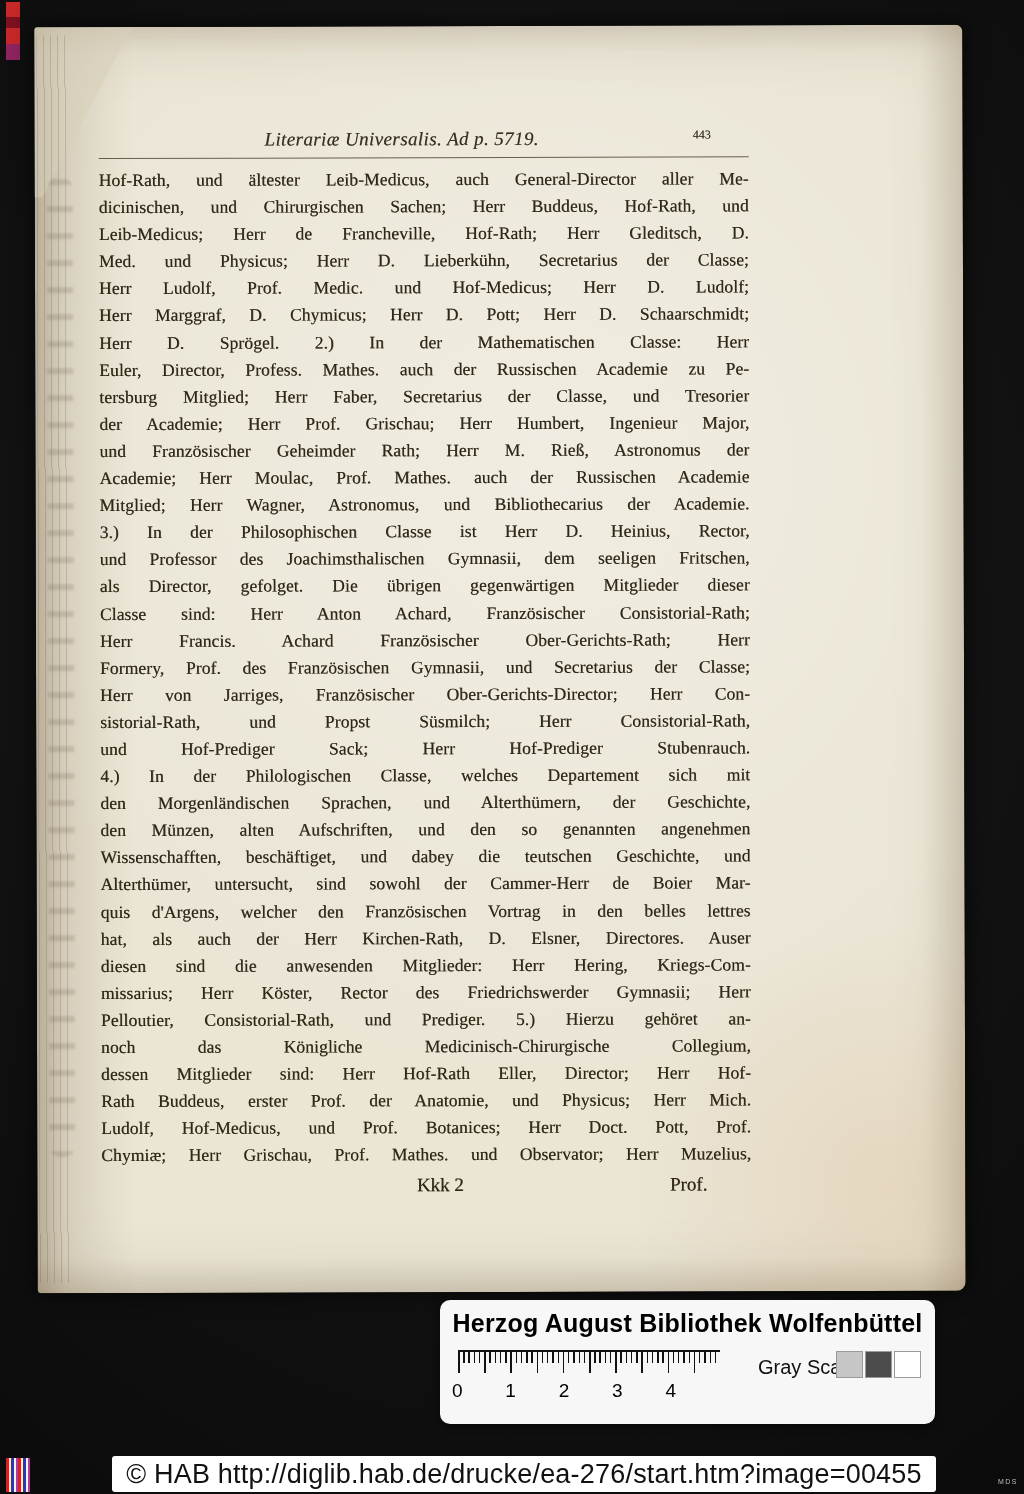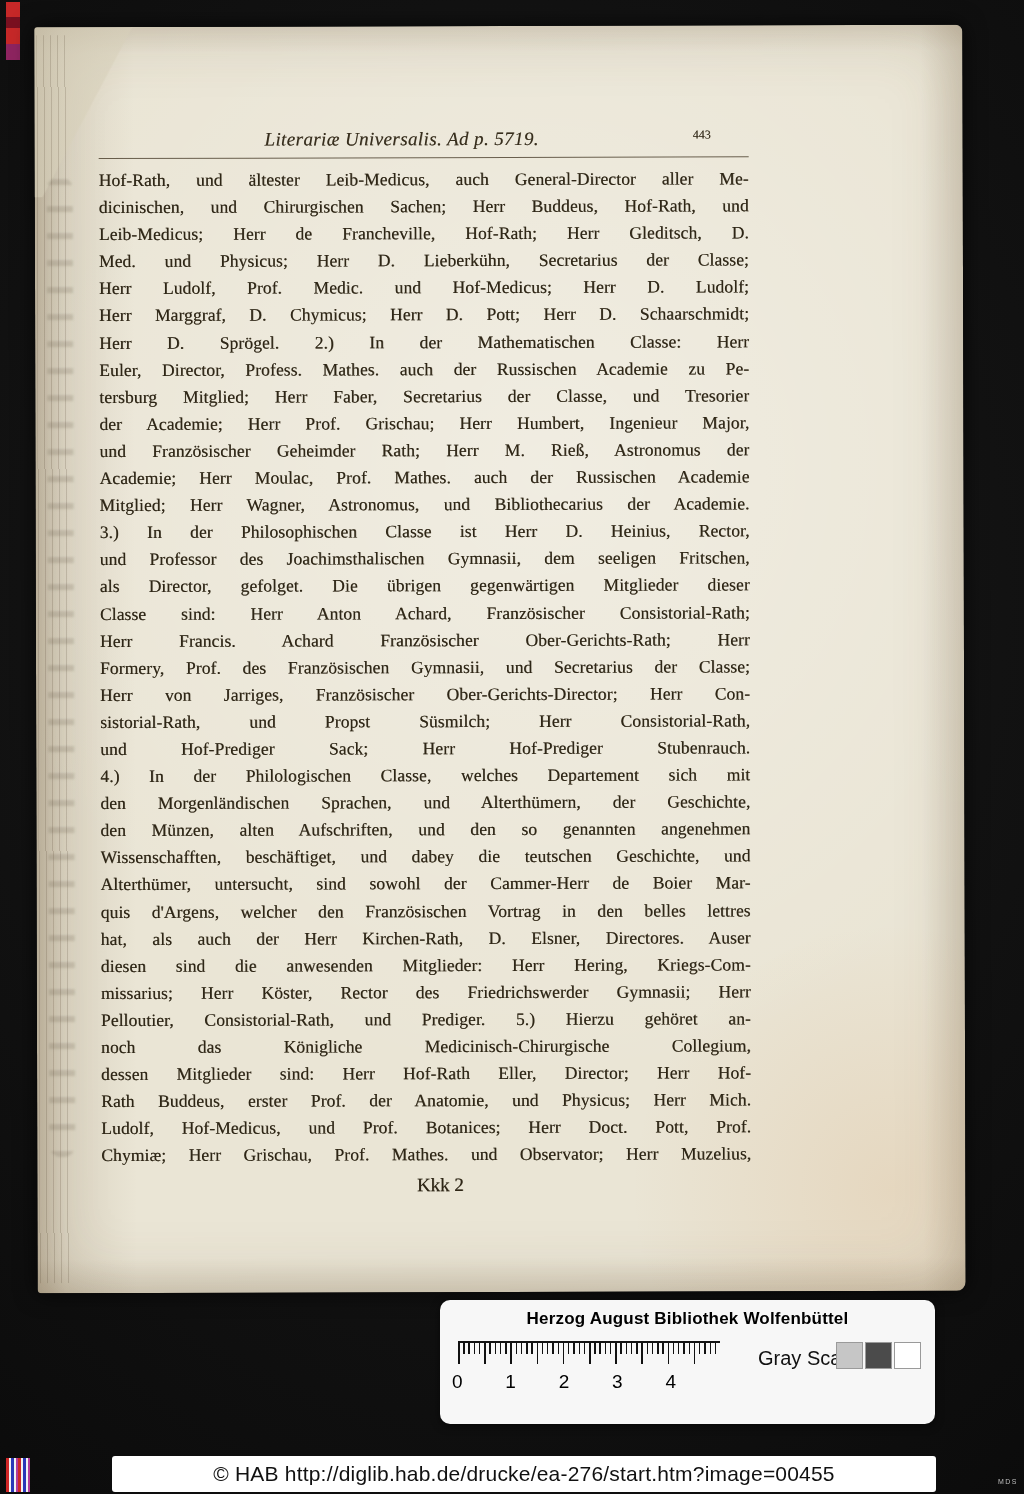--- a/index.html
+++ b/index.html
@@ -83,21 +83,21 @@
     font-size:7px; letter-spacing:1.5px; color:#bdbdbd;
   }
 
   
   .label-card {
     position:absolute; left:440px; top:1300px; width:495px; height:124px;
     background:#f7f7f7; border-radius:10px; box-shadow:0 2px 8px rgba(0,0,0,.55);
     font-family:"Liberation Sans", sans-serif; color:#000;
   }
   .library-name {
-    margin-top:9px; text-align:center; font-weight:bold; font-size:17px; letter-spacing:.2px;
+    margin-top:9px; text-align:center; font-weight:bold; font-size:25px; letter-spacing:.2px;
   }
   .scale-row { position:relative; margin:10px 18px 0 18px; height:62px; }
   .ruler {
     position:absolute; left:0; top:2px; width:262px; height:24px;
     border-top:2.5px solid #111;
   }
   .ruler .minor {
     position:absolute; top:0; left:0; width:100%; height:11px;
     background:repeating-linear-gradient(90deg, #111 0 1.4px, rgba(0,0,0,0) 1.4px 5.24px);
   }
@@ -114,21 +114,21 @@
   .patches { position:absolute; left:378px; top:3px; display:flex; gap:2px; }
   .patch { width:27px; height:27px; border:1px solid #9a9a9a; }
 
   
   .copyright-bar {
     position:absolute; left:112px; top:1456px; width:824px; height:36px;
     background:#fff; border-radius:3px;
     display:flex; align-items:center; justify-content:center;
   }
   .copyright-text {
-    font-family:"Liberation Sans", sans-serif; font-size:21px; color:#111; letter-spacing:.2px;
+    font-family:"Liberation Sans", sans-serif; font-size:27px; color:#111; letter-spacing:.2px;
   }
 </style>
 </head>
 <body>
 
 <div class="screen">
 
   <div class="cal-top"></div>
   <div class="cal-bottom"></div>
 
@@ -178,20 +178,21 @@
           <div class="line">Pelloutier, Consistorial-Rath, und Prediger. 5.) Hierzu gehöret an-</div>
           <div class="line">noch das Königliche Medicinisch-Chirurgische Collegium,</div>
           <div class="line">dessen Mitglieder sind: Herr Hof-Rath Eller, Director; Herr Hof-</div>
           <div class="line">Rath Buddeus, erster Prof. der Anatomie, und Physicus; Herr Mich.</div>
           <div class="line">Ludolf, Hof-Medicus, und Prof. Botanices; Herr Doct. Pott, Prof.</div>
           <div class="line">Chymiæ; Herr Grischau, Prof. Mathes. und Observator; Herr Muzelius,</div>
         </div>
 
       <div class="catch-row">
         <span class="signature">Kkk 2</span>
+        <span class="catchword">Prof.</span>
       </div>
     </div>
   </div>
 
   <div class="label-card">
     <div class="library-name">Herzog August Bibliothek Wolfenbüttel</div>
     <div class="scale-row">
       <div class="ruler">
         <div class="minor"></div>
         <div class="major"></div>

